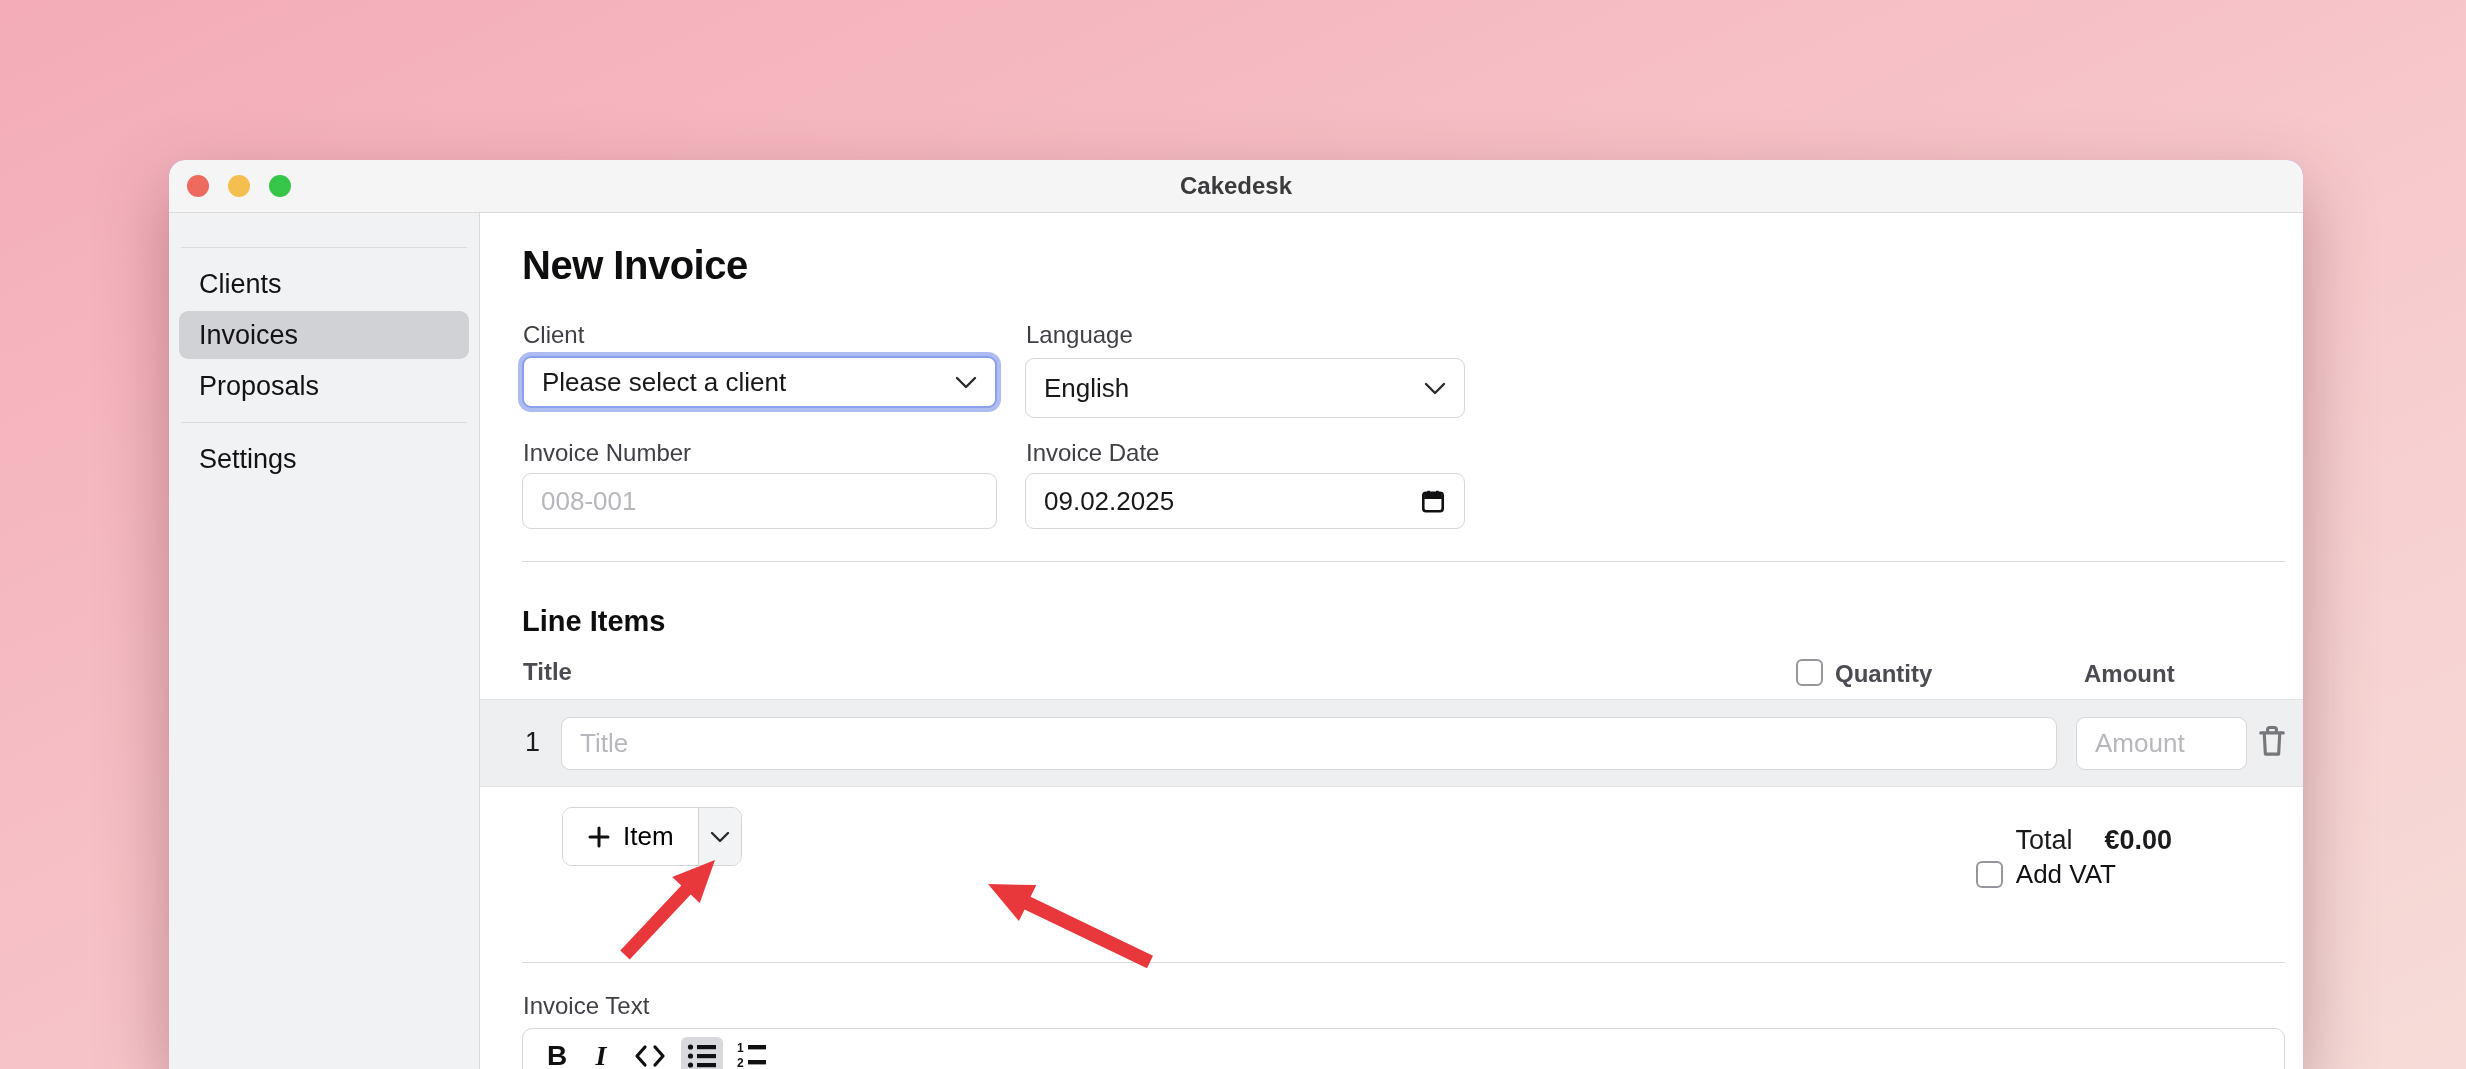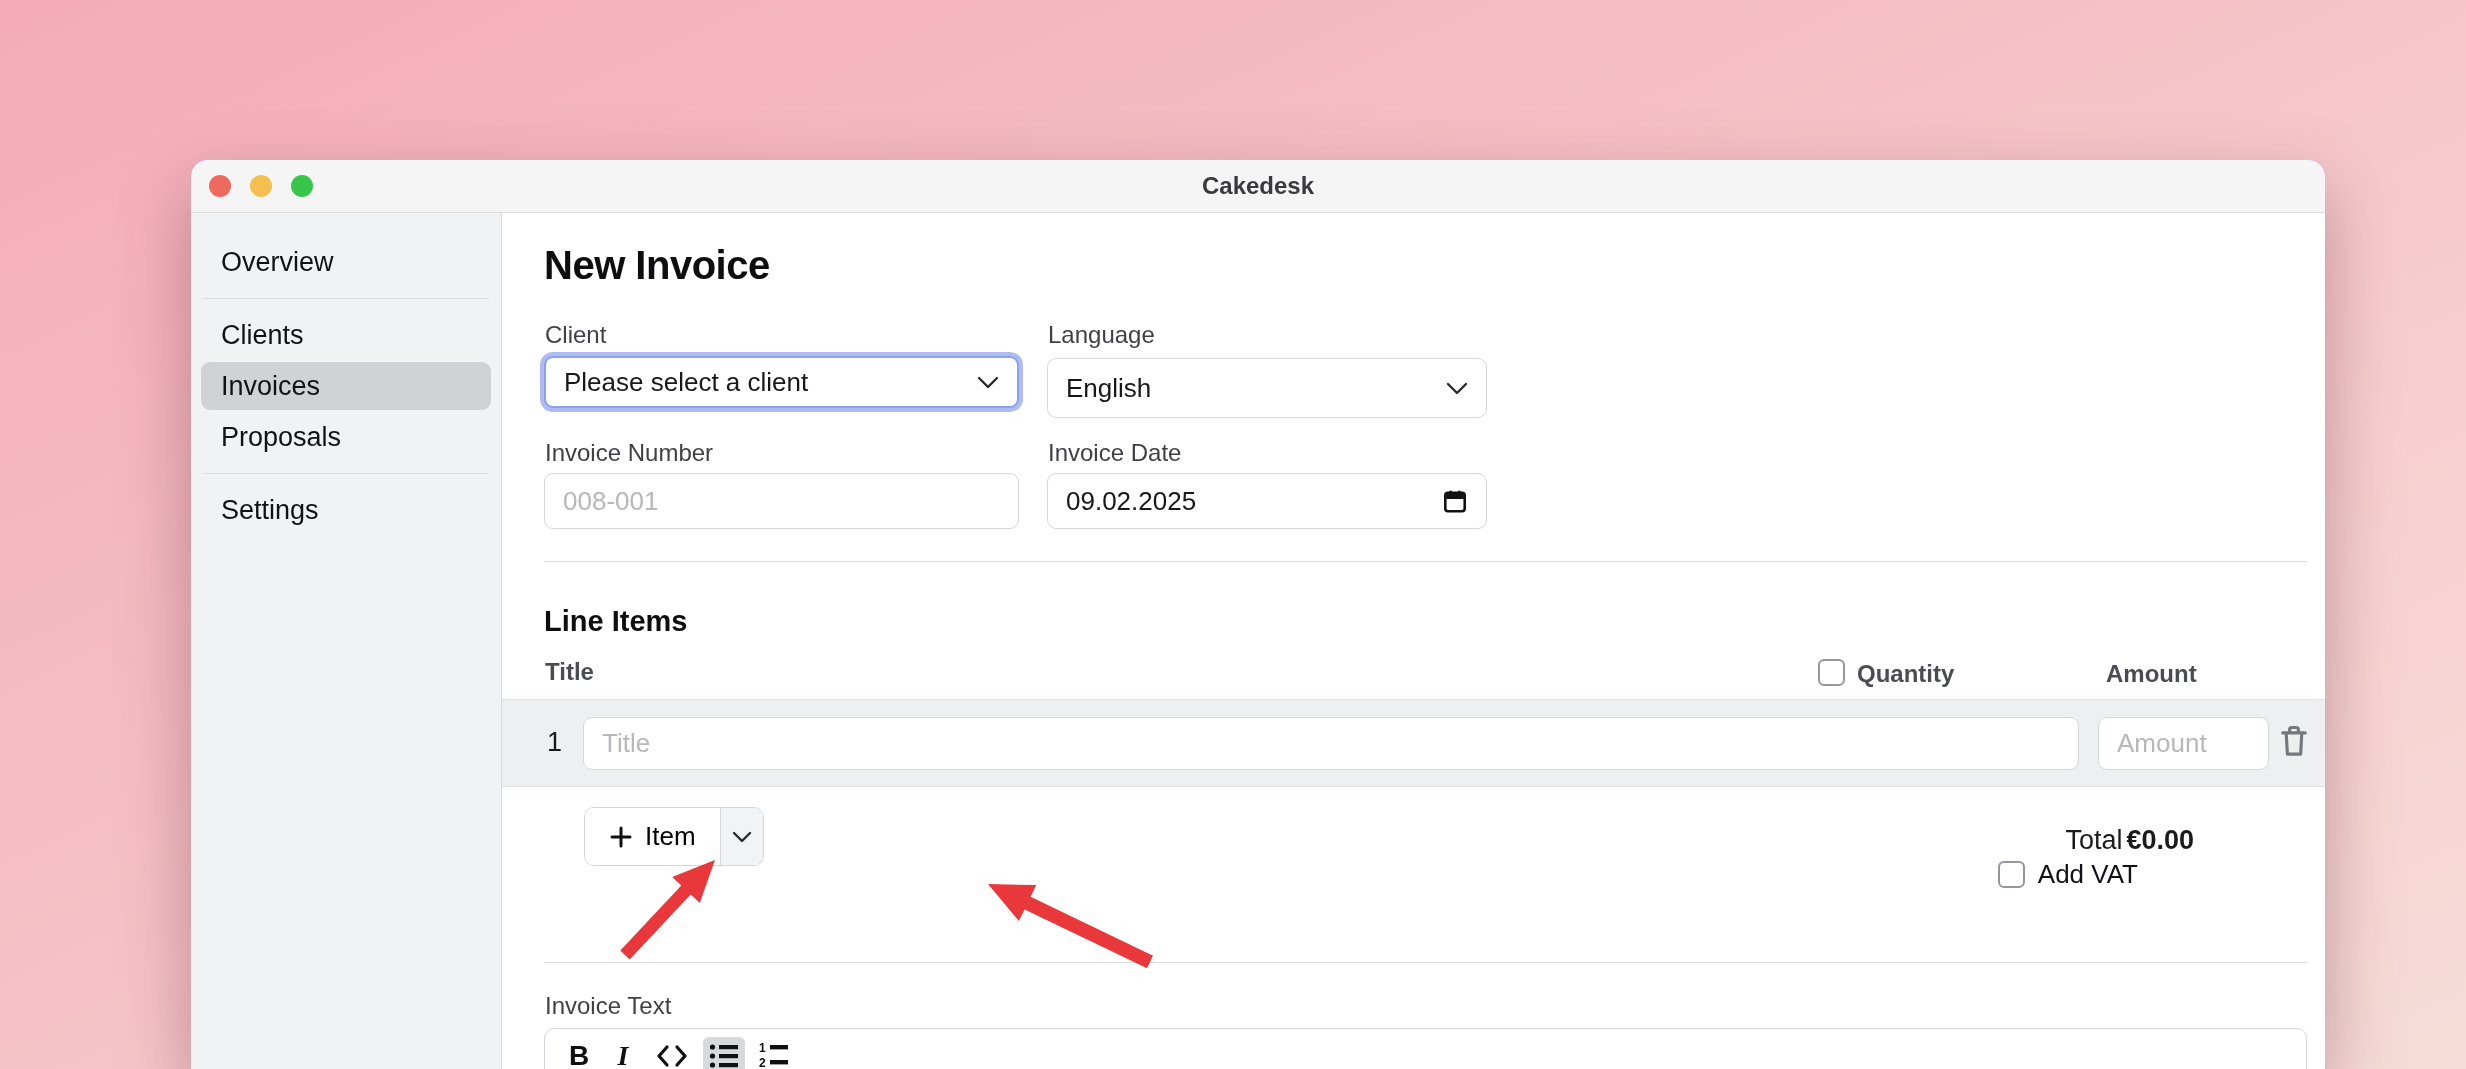--- a/index.html
+++ b/index.html
@@ -12,21 +12,21 @@
   }
 
   
   .window {
     position: absolute; left: 169px; top: 160px;
     width: 2134px; height: 909px;
     background: #8b5cf6;
     border-radius: 16px 16px 0 0;
     box-shadow: 0 28px 70px rgba(90, 30, 40, 0.35);
     overflow: hidden;
-    display: flex; flex-direction: column; margin-left: 22px;
+    display: flex; flex-direction: column;
   }
   .titlebar {
     height: 53px; flex: 0 0 53px;
     background: #f6f5f6;
     border-bottom: 1px solid #dcdbdc;
     position: relative;
     display: flex; align-items: center; justify-content: center;
   }
   .traffic { position: absolute; left: 18px; top: 0; height: 100%; display: flex; align-items: center; gap: 19px; }
   .dot { width: 22px; height: 22px; border-radius: 50%; }
@@ -108,21 +108,21 @@
   }
 
   .menu-popup {
     background: #e3e3e5; border-radius: 12px;
     box-shadow: 0 10px 26px rgba(0,0,0,0.24);
     display: flex; align-items: center; justify-content: center;
     z-index: 1;
   }
   .menu-popup .menu-item { font-size: 26px; color: #1a1a1c; cursor: pointer; }
 
-  .total-line { font-size: 27px; color: #1b1b1e; display: flex; gap: 4px; align-items: baseline; }
+  .total-line { font-size: 27px; color: #1b1b1e; display: flex; gap: 32px; align-items: baseline; }
   .total-line .total-value { font-weight: 600; }
   .vat-line { display: flex; align-items: center; gap: 13px; font-size: 26px; color: #121216; }
 
   .editor {
     border: 1.5px solid #d7d8db; border-radius: 10px; background: #fff;
   }
   .editor-toolbar { display: flex; align-items: center; gap: 8px; padding: 8px 0 0 16px; }
   .tbtn {
     min-width: 36px; height: 38px; border: none; background: none; border-radius: 6px;
     display: flex; align-items: center; justify-content: center; cursor: pointer;
@@ -142,21 +142,20 @@
     <div class="traffic">
       <span class="dot red"></span>
       <span class="dot yellow"></span>
       <span class="dot green"></span>
     </div>
     <div class="win-title">Cakedesk</div>
   </div>
 
   <div class="body-row">
     <nav class="sidebar">
-      <div class="side-item">Overview</div>
       <div class="side-divider"></div>
       <div class="side-item">Clients</div>
       <div class="side-item selected">Invoices</div>
       <div class="side-item">Proposals</div>
       <div class="side-divider"></div>
       <div class="side-item">Settings</div>
     </nav>
 
     <main class="content">
 

